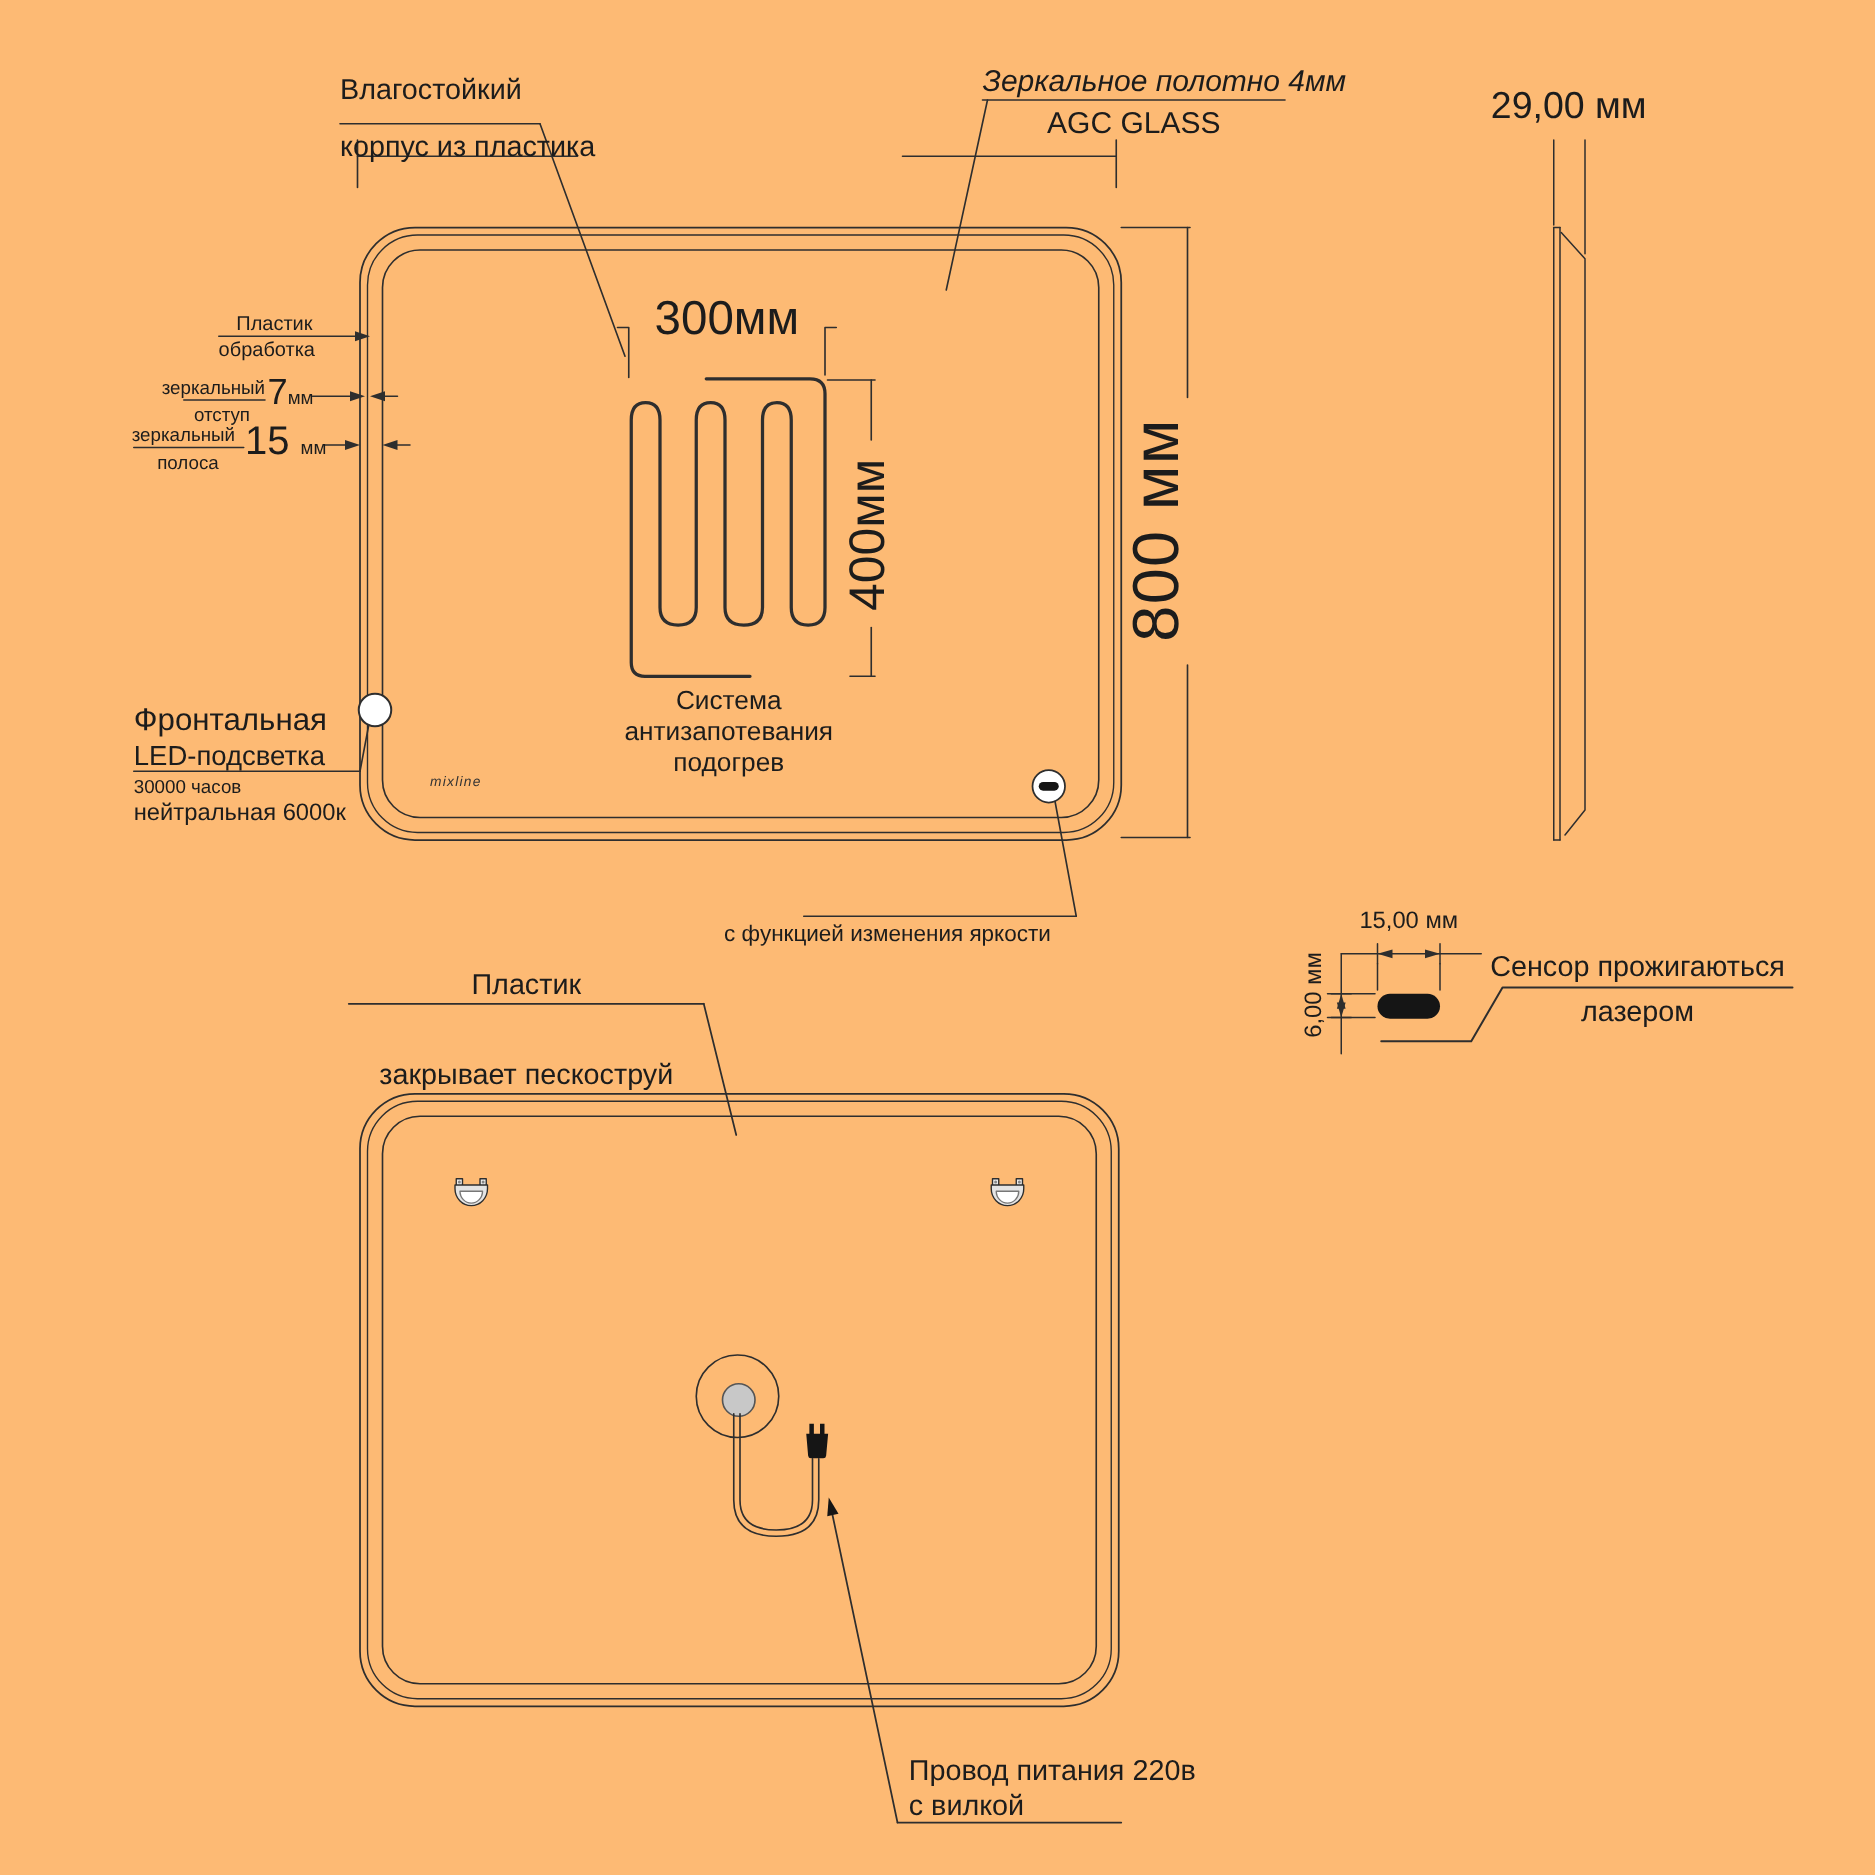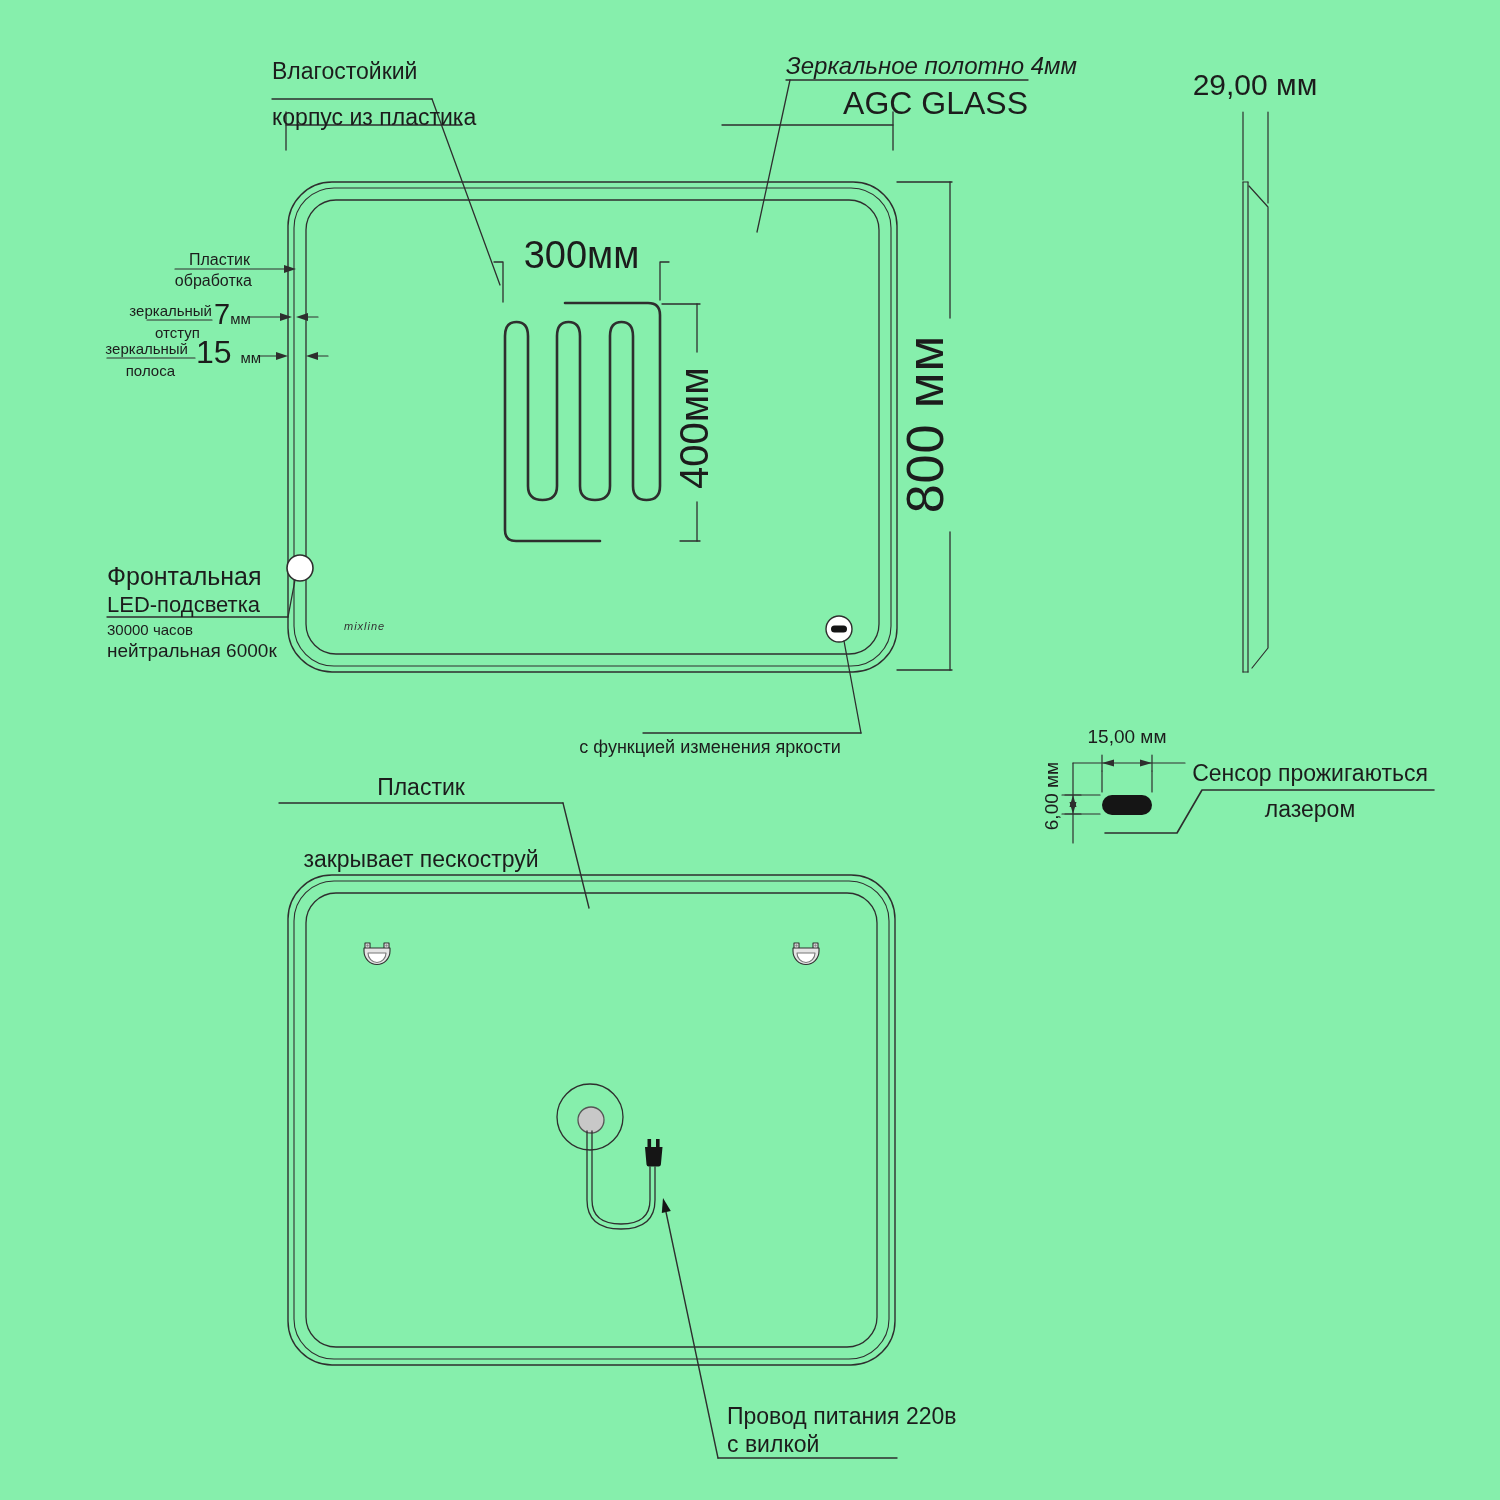--- a/index.html
+++ b/index.html
@@ -1,16 +1,16 @@
 <!DOCTYPE html>
 <html><head>
 <meta charset="utf-8">
 <style>
   html,body{margin:0;padding:0;background:#ffffff;}
-  #canvas{position:relative;width:1500px;height:1500px;background:#86efac;overflow:hidden;
+  #canvas{position:relative;width:1500px;height:1500px;background:#fdba74;overflow:hidden;
           font-family:"Liberation Sans", sans-serif;color:#1c1c1c;}
   #linework{position:absolute;left:0;top:0;}
   .lbl{position:absolute;white-space:nowrap;color:#1c1c1c;}
   .ctr{text-align:center;white-space:normal;}
   .rgt{text-align:right;}
   .rot{transform:rotate(-90deg);transform-origin:center center;}
   .dimbig{font-size:50px;letter-spacing:1px;}
   .unit-sm{font-size:15px;}
 </style>
 </head>
@@ -183,41 +183,46 @@
     <line x1="279" y1="803" x2="563" y2="803"></line>
     <line x1="563" y1="803" x2="589" y2="908"></line>
   </g>
 </svg>
 
 <div class="lbl" style="left:272px;top:58px;font-size:23px;">Влагостойкий</div>
 <div class="lbl" style="left:272px;top:104px;font-size:23px;">корпус из пластика</div>
 
 
 <div class="lbl" style="left:786px;top:52px;font-size:24px;font-style:italic;">Зеркальное  полотно 4мм</div>
-<div class="lbl ctr" style="left:786px;top:85px;width:242px;font-size:32px;text-align:right;">AGC GLASS</div>
+<div class="lbl ctr" style="left:786px;top:85px;width:242px;font-size:24px;">AGC GLASS</div>
 
 <div class="lbl dimbig rot ctr" style="left:813px;top:396px;width:220px;height:56px;font-size:52px;">800 мм</div>
 
 <div class="lbl rgt" style="left:130px;top:251px;width:120px;font-size:16px;">Пластик</div>
 <div class="lbl rgt" style="left:130px;top:272px;width:122px;font-size:16px;">обработка</div>
 
 <div class="lbl rgt" style="left:100px;top:302px;width:112px;font-size:15px;">зеркальный</div>
 <div class="lbl rgt" style="left:100px;top:324px;width:100px;font-size:15px;">отступ</div>
 <div class="lbl" style="left:214px;top:298px;font-size:29px;">
   <span>7</span><span class="unit-sm">мм</span>
 </div>
 
 <div class="lbl rgt" style="left:85px;top:340px;width:103px;font-size:15px;">зеркальный</div>
 <div class="lbl rgt" style="left:85px;top:362px;width:90px;font-size:15px;">полоса</div>
 <div class="lbl" style="left:196px;top:334px;font-size:32px;">
   <span>15</span> <span class="unit-sm">мм</span>
 </div>
 
 <div class="lbl ctr" style="left:503px;top:234px;width:157px;font-size:38px;">300мм</div>
 <div class="lbl rot ctr" style="left:616px;top:404px;width:160px;height:48px;font-size:40px;">400мм</div>
+<div class="lbl ctr" style="left:483px;top:548px;width:200px;font-size:21px;line-height:1.2;">
+  <div>Система</div>
+  <div>антизапотевания</div>
+  <div>подогрев</div>
+</div>
 
 <div class="lbl" style="left:107px;top:562px;font-size:25px;">Фронтальная</div>
 <div class="lbl" style="left:107px;top:592px;font-size:22px;">LED-подсветка</div>
 <div class="lbl" style="left:107px;top:621px;font-size:15px;">30000 часов</div>
 <div class="lbl" style="left:107px;top:640px;font-size:19px;">нейтральная 6000к</div>
 
 <div class="lbl" style="left:344px;top:620px;font-size:11px;font-style:italic;letter-spacing:1px;color:#333;">mixline</div>
 
 <div class="lbl ctr" style="left:558px;top:737px;width:304px;font-size:18px;">с функцией изменения яркости</div>
 

